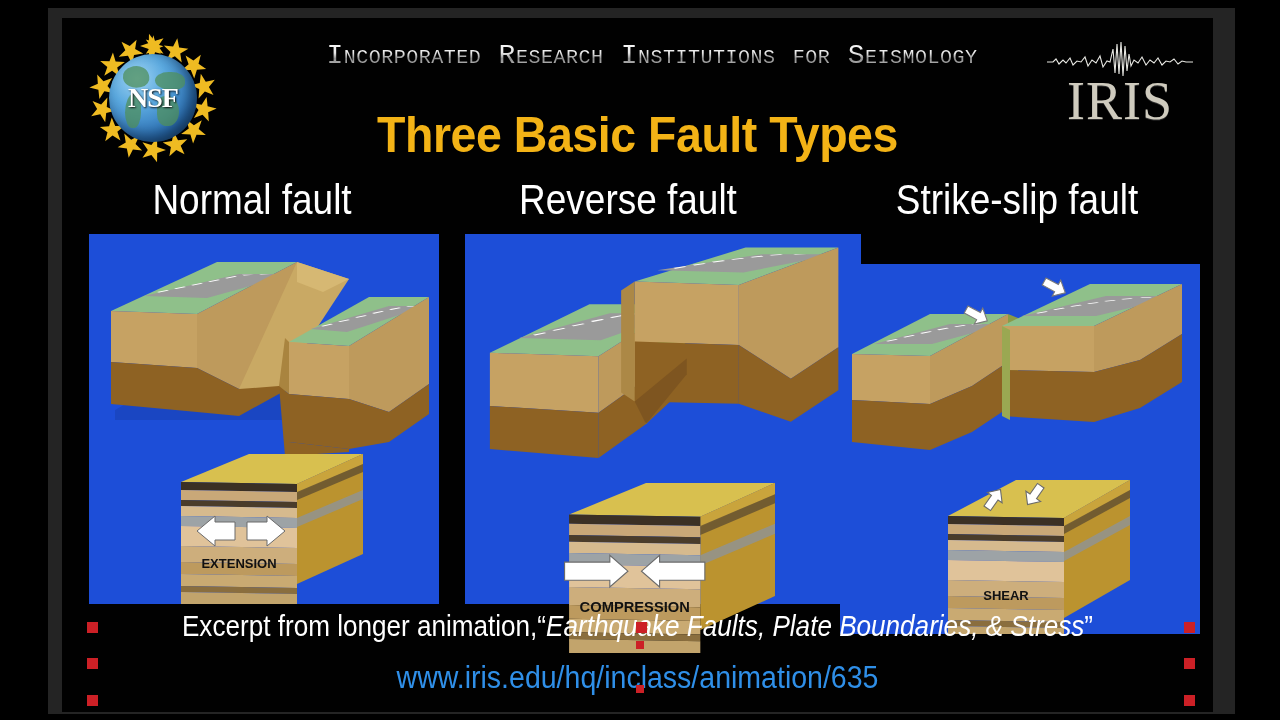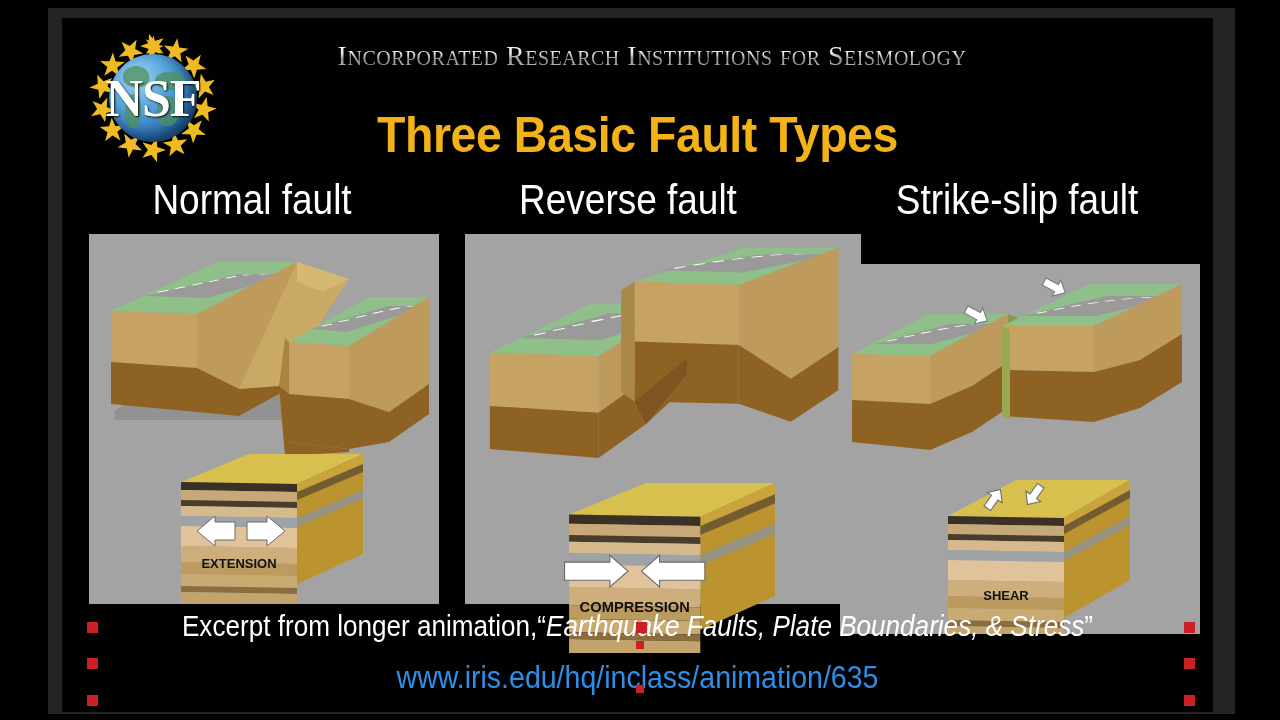--- a/index.html
+++ b/index.html
@@ -37,29 +37,29 @@
     overflow:hidden;
   }
   .continent{position:absolute;background:#4f8f5c;opacity:.75;border-radius:45% 55% 40% 60%;}
   .c1{left:14px;top:12px;width:26px;height:22px;transform:rotate(-12deg);}
   .c2{left:16px;top:40px;width:16px;height:34px;border-radius:60% 40% 50% 50%;}
   .c3{left:46px;top:18px;width:30px;height:18px;border-radius:50% 50% 40% 60%;}
   .c4{left:48px;top:42px;width:22px;height:30px;border-radius:40% 60% 55% 45%;}
   .nsf-text{
     position:absolute;left:0;top:0;width:132px;height:132px;
     display:flex;align-items:center;justify-content:center;
-    font-family:"Liberation Serif", serif;font-weight:700;font-size:52px;
+    font-family:"Liberation Serif", serif;font-weight:700;font-size:28px;
     color:#fff;letter-spacing:-1px;
     text-shadow:1px 1px 2px rgba(0,0,0,.9);
   }
 
   .org-title{
     position:absolute;left:160px;top:22px;width:860px;
     text-align:center;
-    font-family:Liberation Serif, serif;
+    font-family:Liberation Mono, monospace;
     font-size:28px;letter-spacing:.5px;
     font-variant:small-caps;
     background:linear-gradient(180deg,#ffffff 0%,#e8e8e8 42%,#8e8e8e 60%,#d8d8d8 100%);
     -webkit-background-clip:text;background-clip:text;
     color:transparent;-webkit-text-fill-color:transparent;
     white-space:nowrap;
   }
 
   .iris-logo{position:absolute;right:18px;top:22px;width:150px;height:108px;text-align:center;}
   .iris-wave{display:block;margin:0 auto;}
@@ -85,21 +85,21 @@
     font-family:"Liberation Sans Narrow","Liberation Sans", sans-serif;
     font-size:42px;color:#fff;white-space:nowrap;
     transform:scaleX(.88);
   }
   .ch1{left:0;width:380px;text-align:center;}
   .ch2{left:376px;width:380px;text-align:center;}
   .ch3{left:760px;width:390px;text-align:center;}
 
   
   .panel{
-    position:absolute;top:216px;height:370px;background:#a3a3a3;
+    position:absolute;top:216px;height:370px;background:#1d4ed8;
   }
   .p1{left:27px;width:350px;}
   .p2{left:403px;width:396px;}
   .p3{left:778px;width:360px;margin-top:30px;}
 
   .fig{position:absolute;inset:0;}
 
   
   .caption{
     position:absolute;left:0;top:592px;width:1151px;text-align:center;
@@ -163,20 +163,26 @@
         <div class="continent c1"></div>
         <div class="continent c2"></div>
         <div class="continent c3"></div>
         <div class="continent c4"></div>
       </div>
       <div class="nsf-text">NSF</div>
     </div>
 
     <div class="org-title">Incorporated Research Institutions for Seismology</div>
 
+    <div class="iris-logo">
+      <svg class="iris-wave" width="150" height="38" viewBox="0 0 150 38">
+        <polyline fill="none" stroke="#e7e7e2" stroke-width="1.1" points="2,22 8,22 11,19 14,24 18,20 21,23 25,18 28,25 32,21 36,22 40,17 43,26 47,20 51,23 55,16 58,27 62,21 65,22 68,9 70,33 72,4 74,34 76,2 78,36 80,6 82,31 84,14 86,26 89,20 93,23 97,17 101,25 105,20 109,23 113,18 117,25 121,21 125,22 129,19 133,24 137,21 141,22 148,22"></polyline>
+      </svg>
+      <div class="iris-word">IRIS</div>
+    </div>
 
     <div class="main-title">Three Basic Fault Types</div>
 
     <div class="col-heads">
       <div class="col-head ch1">Normal fault</div>
       <div class="col-head ch2">Reverse fault</div>
       <div class="col-head ch3">Strike-slip fault</div>
     </div>
 
     <div class="panel p1">

